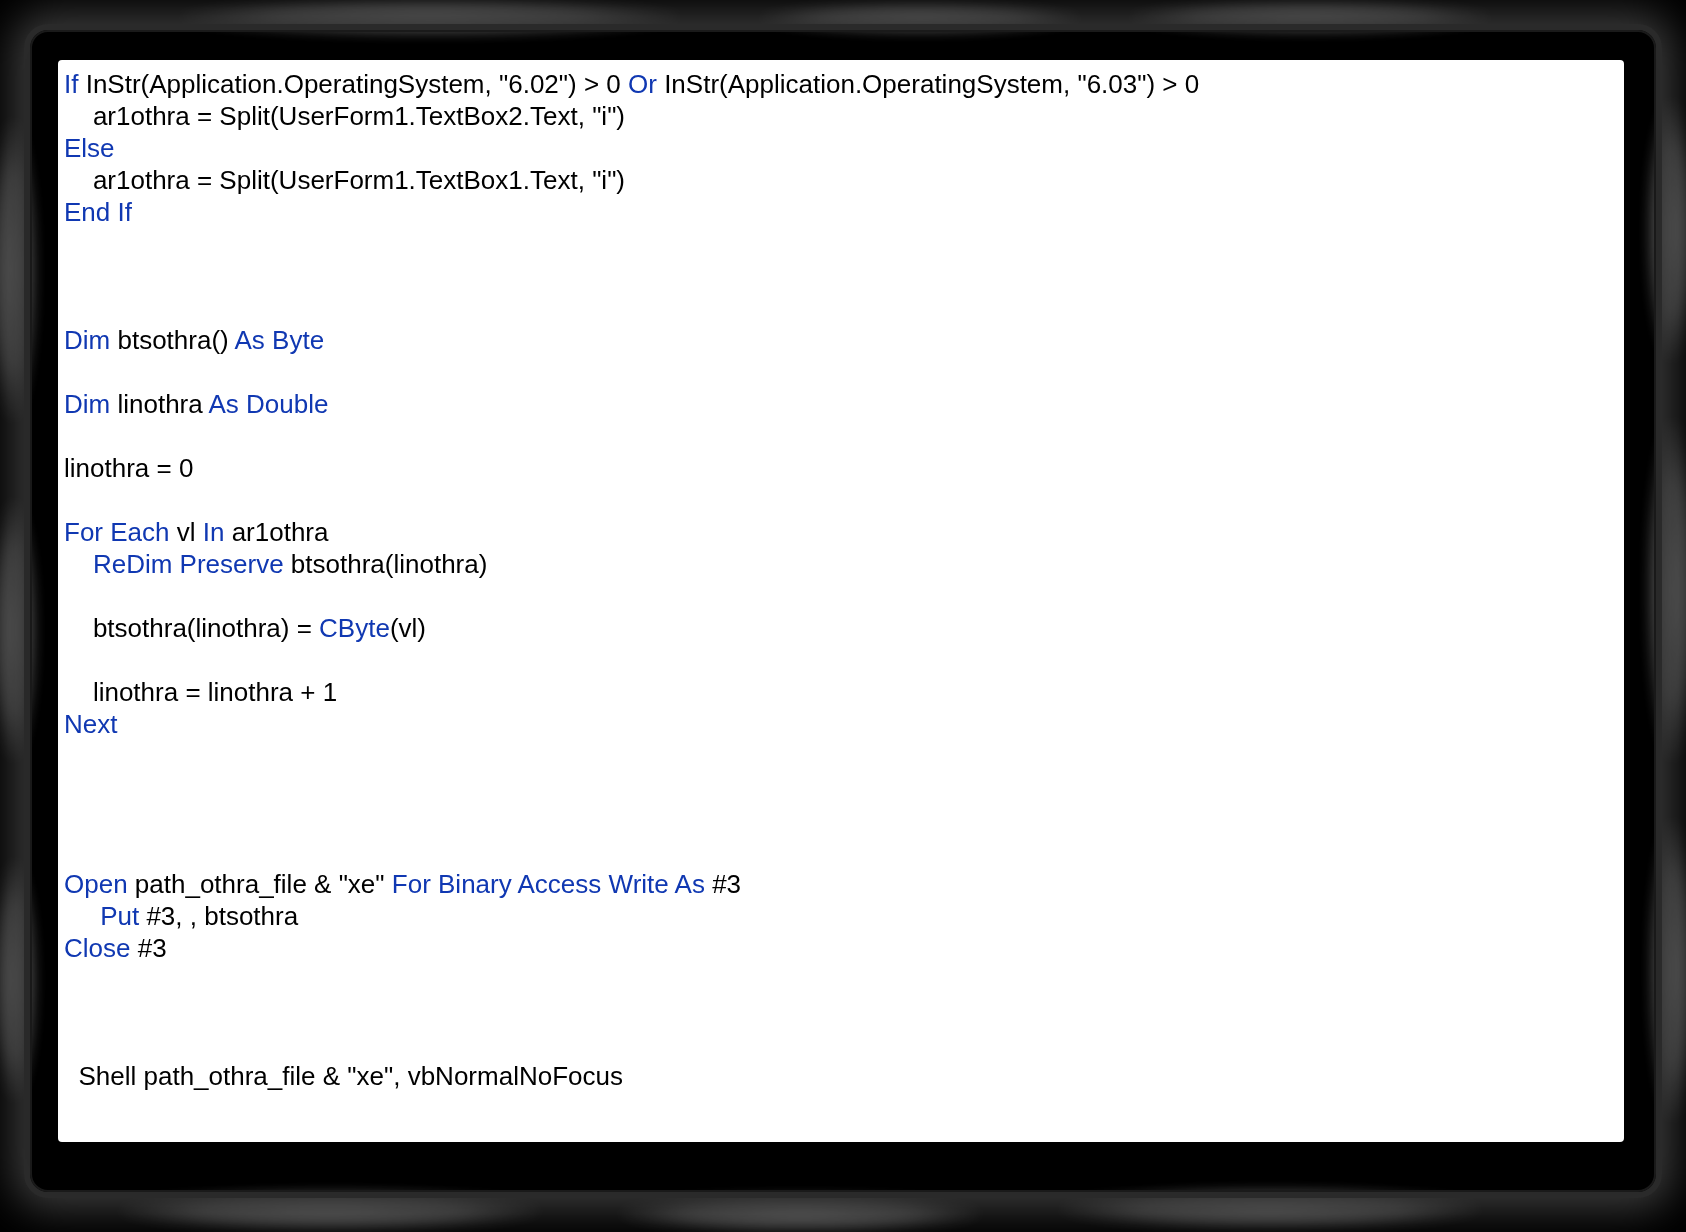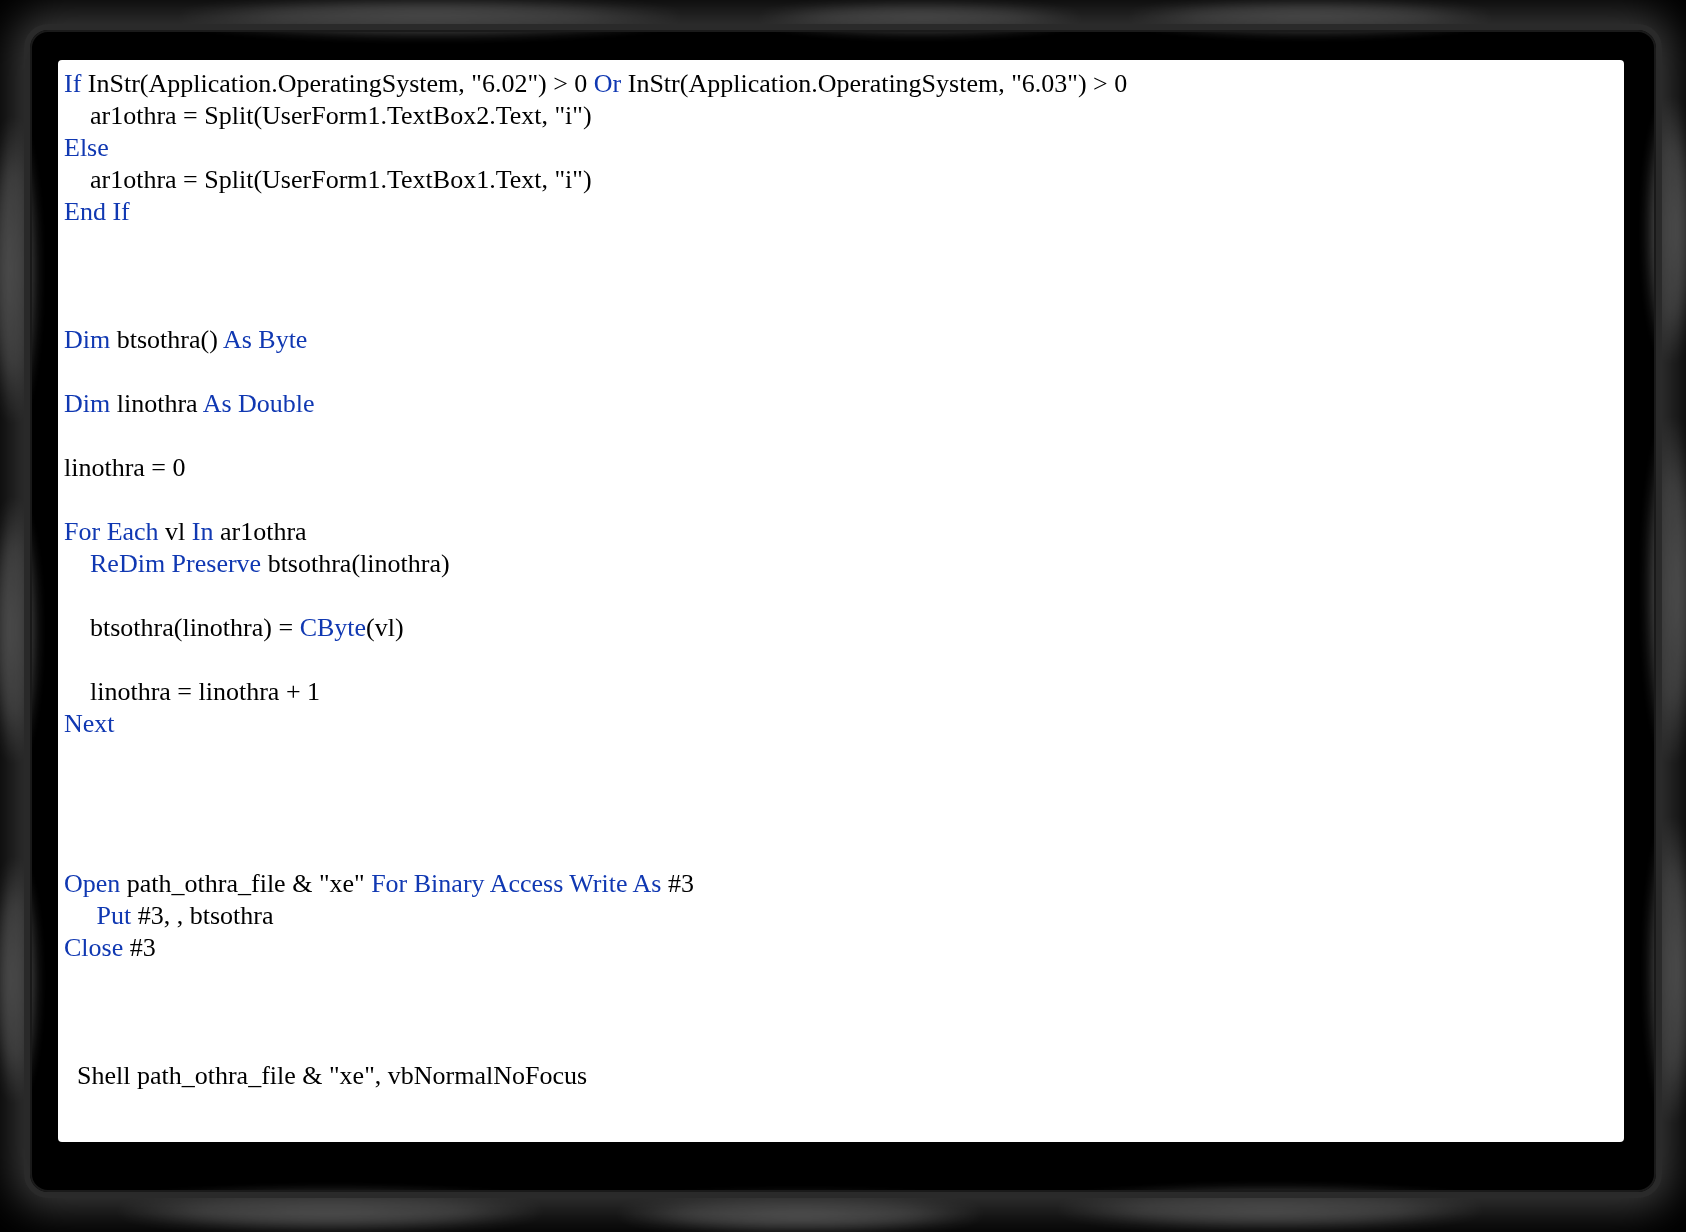--- a/index.html
+++ b/index.html
@@ -55,21 +55,21 @@
     width: 1566px;
     height: 1082px;
     background: #ffffff;
     border-radius: 4px;
     overflow: hidden;
     box-shadow: 0 8px 30px rgba(0,0,0,0.8);
   }
   pre.code {
     margin: 0;
     padding: 8px 6px 8px 6px;
-    font-family: Liberation Serif, serif;
+    font-family: Liberation Sans, sans-serif;
     font-size: 26px;
     line-height: 32px;
     white-space: pre;
     color: #000;
   }
   .kw { color: #1038b2; }
 </style>
 </head>
 <body>
 

